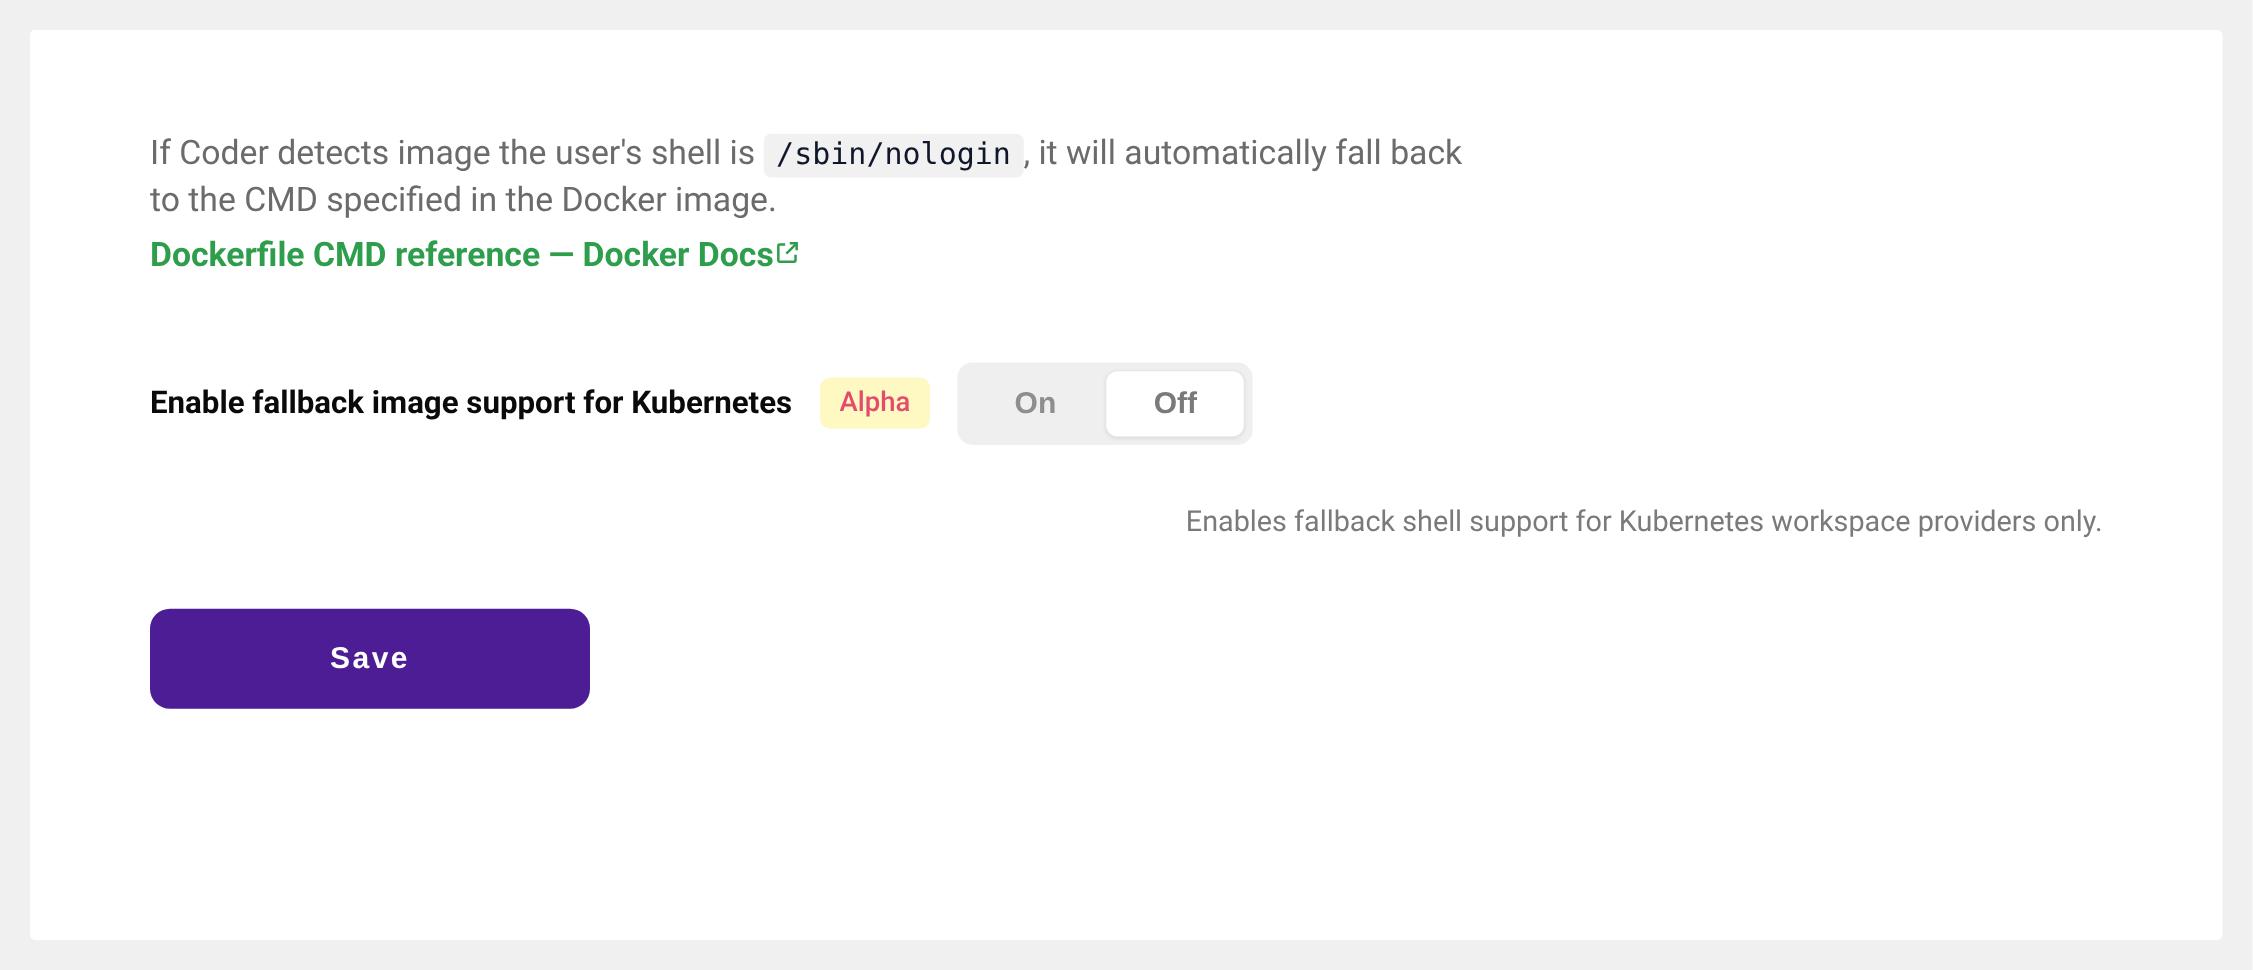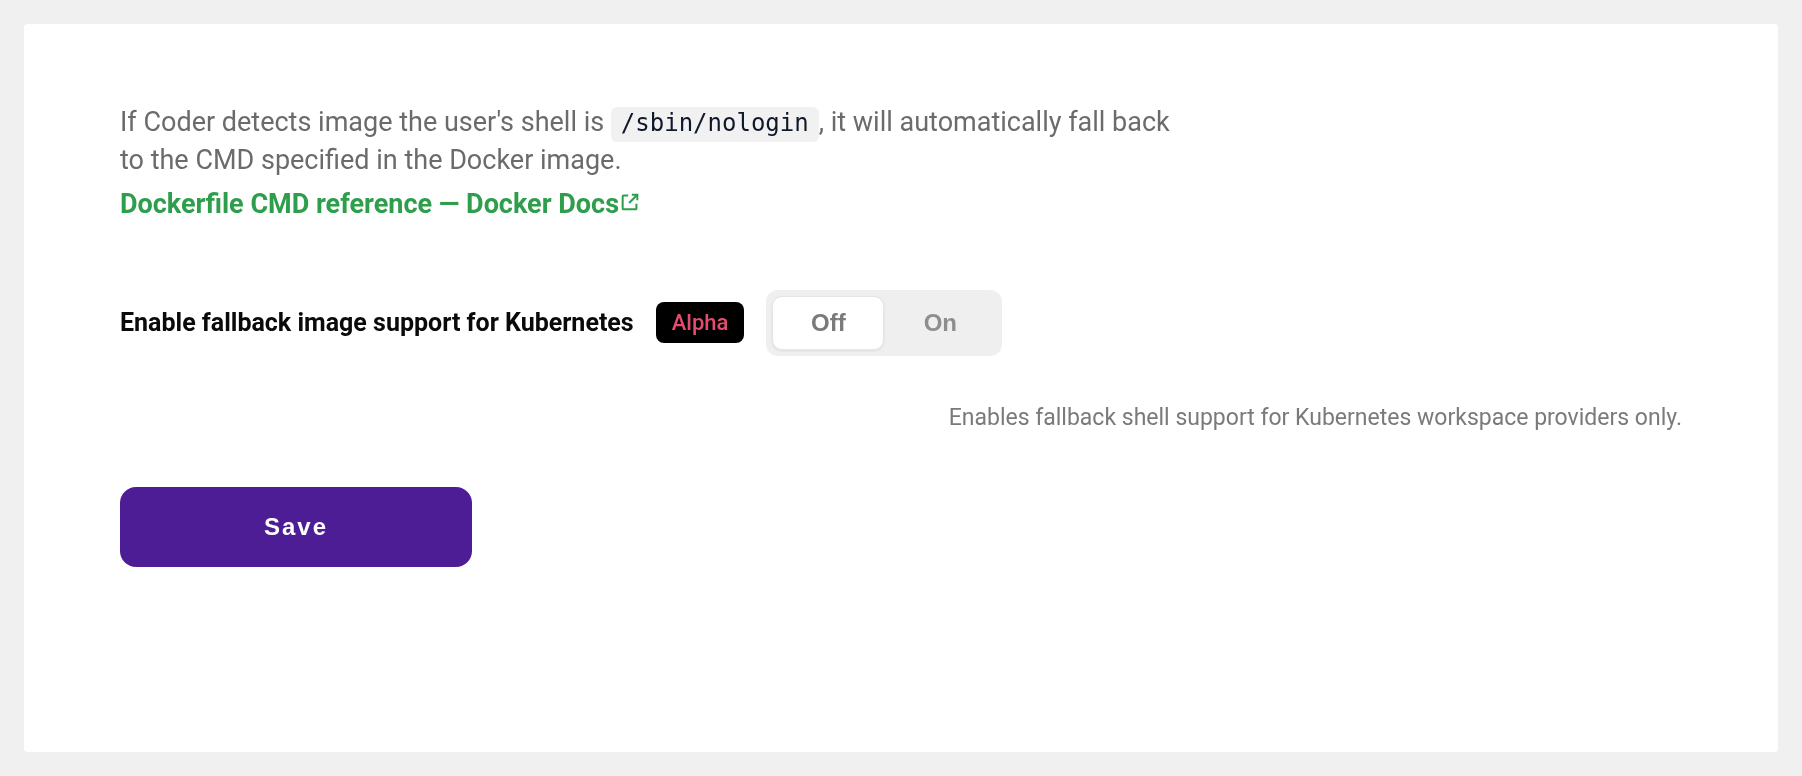--- a/index.html
+++ b/index.html
@@ -68,21 +68,21 @@
       align-items: center;
       gap: 22px;
       margin-bottom: 48px;
     }
     .setting-label {
       font-size: 25px;
       font-weight: 700;
       color: #0a0a0a;
     }
     .badge {
-      background: #000000;
+      background: #fef9c3;
       color: #e44c6e;
       font-size: 22px;
       font-weight: 500;
       padding: 8px 16px;
       border-radius: 8px;
     }
     .toggle {
       display: flex;
       background: #efefef;
       border-radius: 12px;
@@ -145,21 +145,21 @@
         <path d="M20 4l-9 9"></path>
         <path d="M19 14v5a1 1 0 0 1-1 1H5a1 1 0 0 1-1-1V6a1 1 0 0 1 1-1h5"></path>
       </svg>
     </span>
   </a>
 
   <div class="setting-row">
     <span class="setting-label">Enable fallback image support for Kubernetes</span>
     <span class="badge">Alpha</span>
     <div class="toggle">
+      <button class="toggle-option">On</button>
       <button class="toggle-option active">Off</button>
-      <button class="toggle-option">On</button>
     </div>
   </div>
 
   <p class="help-text">Enables fallback shell support for Kubernetes workspace providers only.</p>
 
   <button class="save-btn">Save</button>
 </div>
 
 </body></html>

